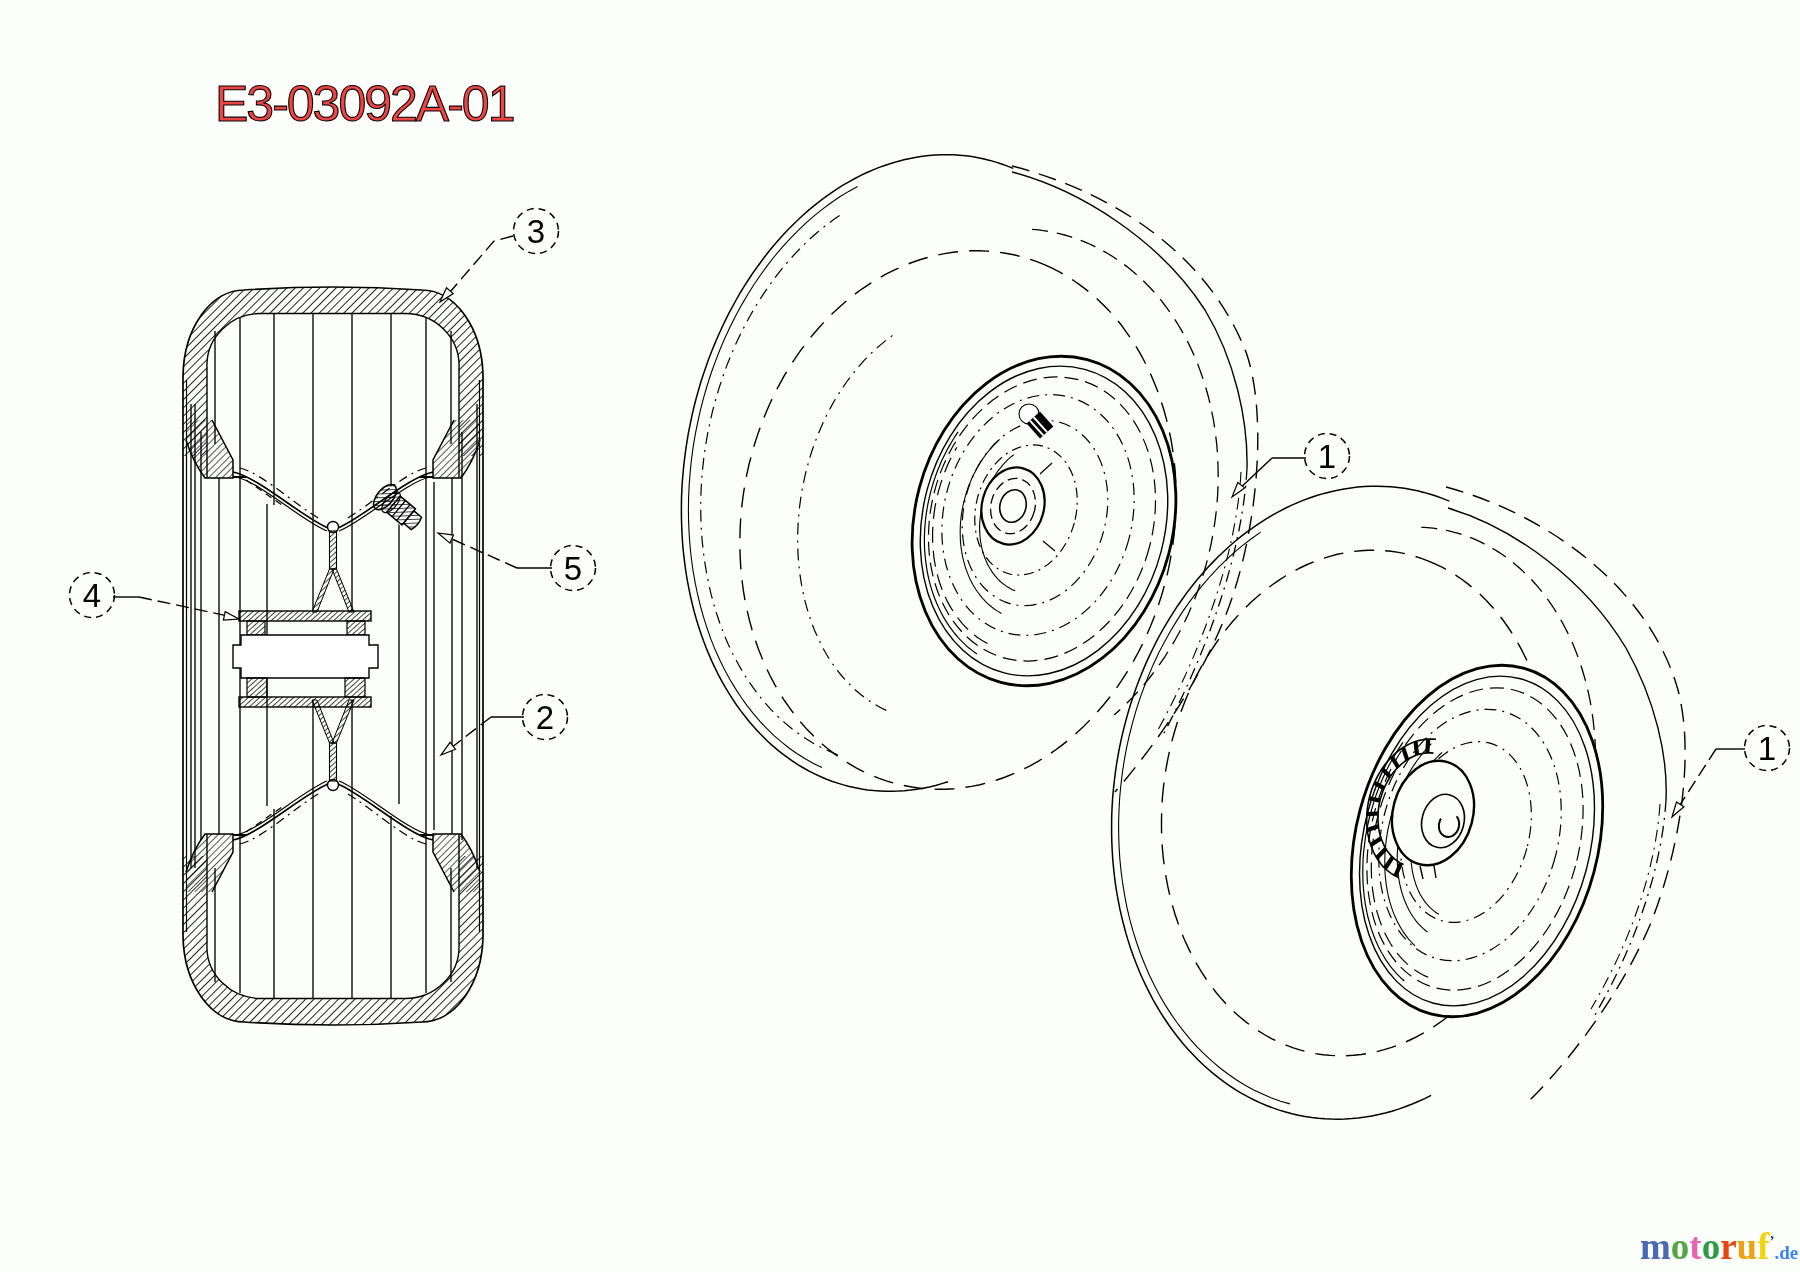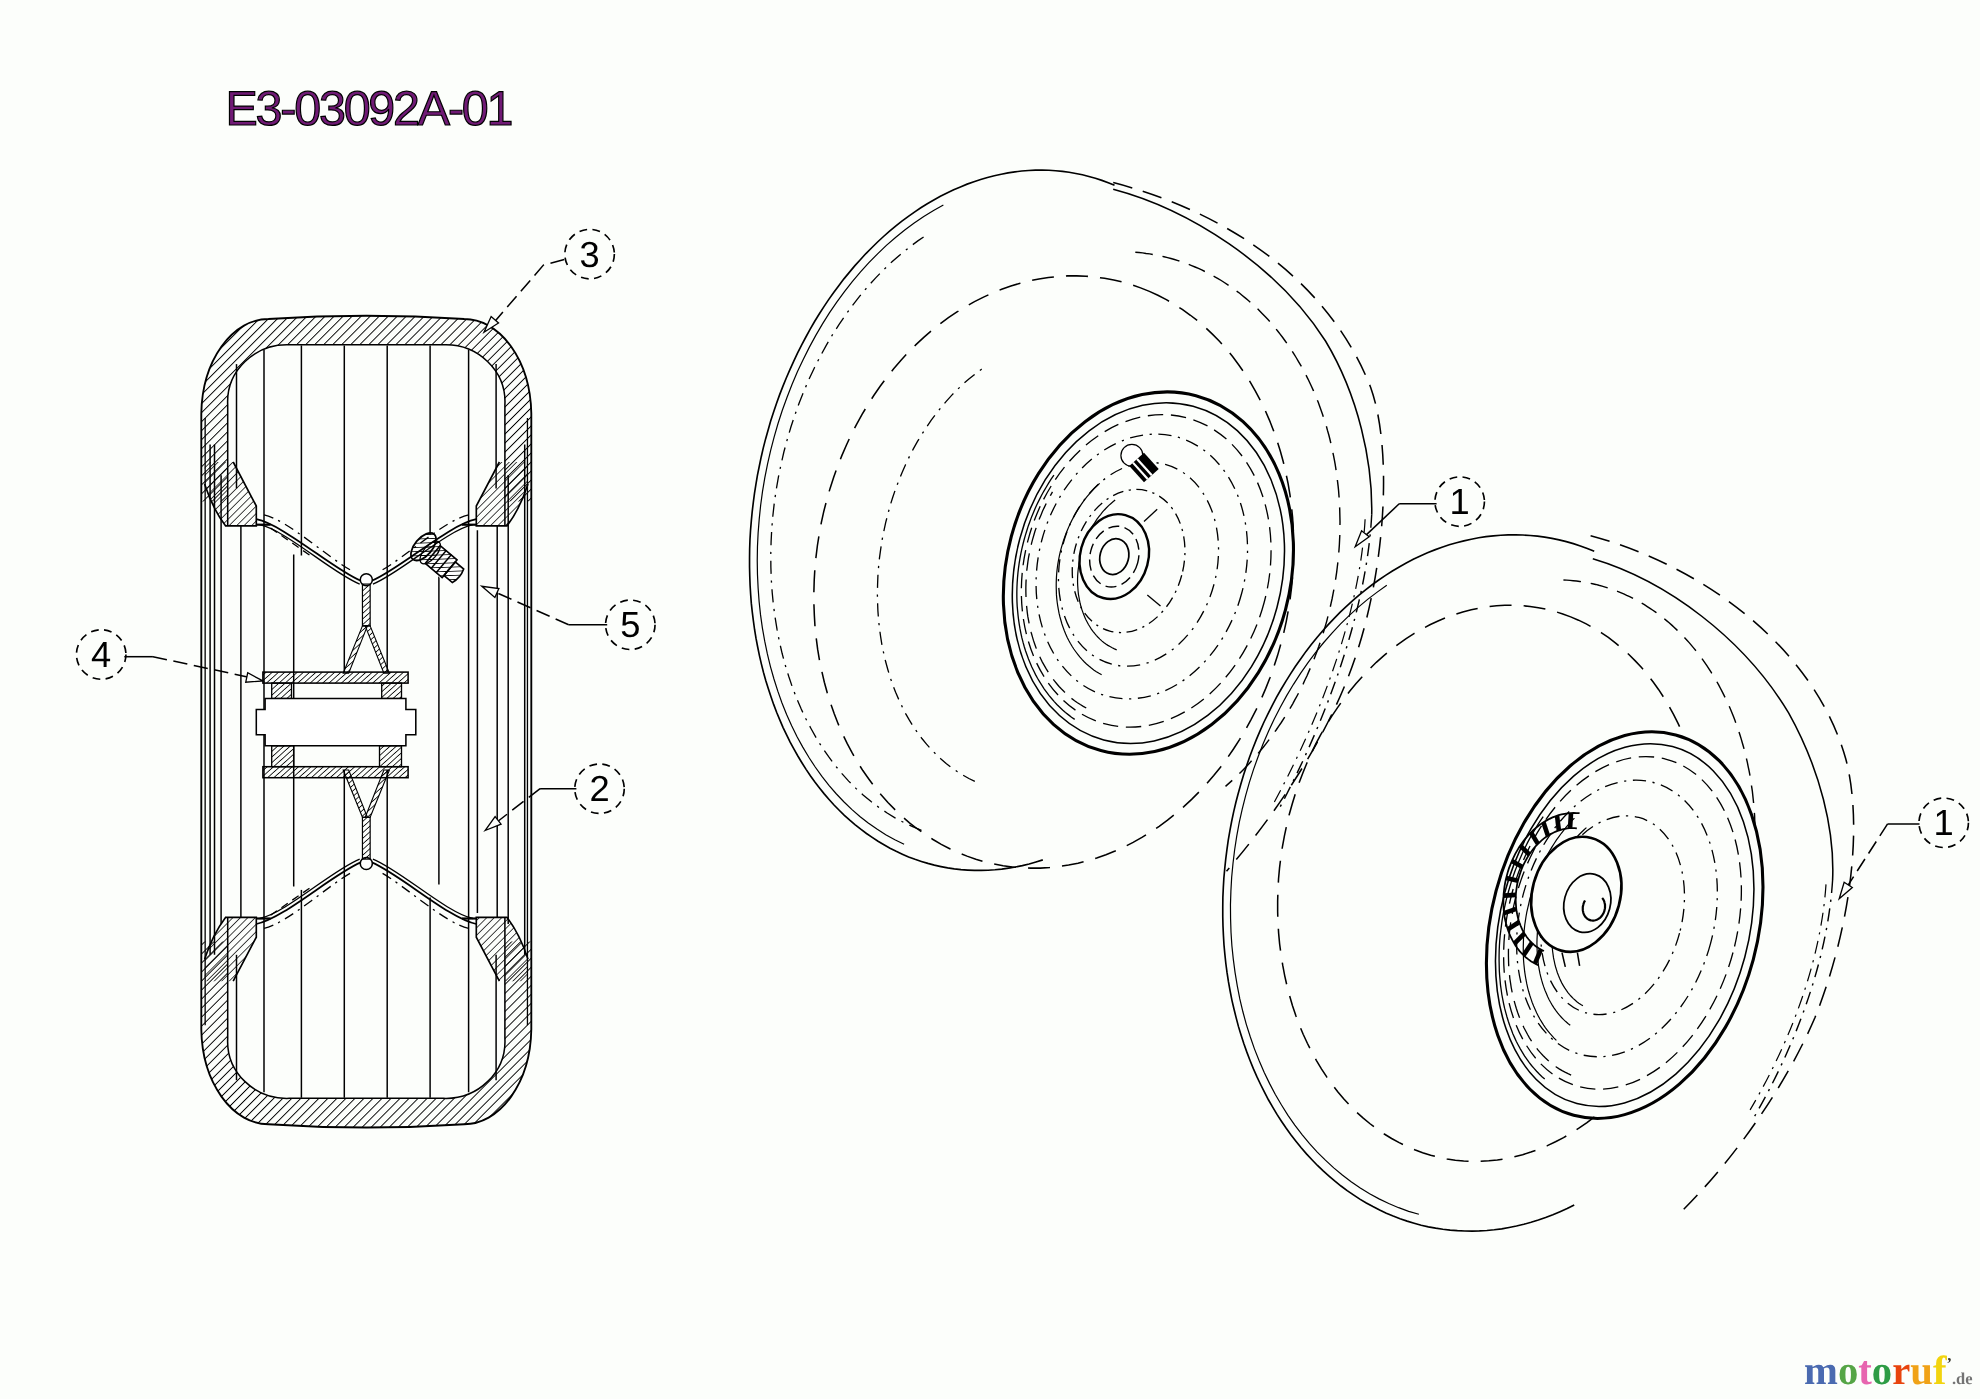--- a/index.html
+++ b/index.html
@@ -1,17 +1,17 @@
 <!DOCTYPE html>
 <html><head><meta charset="utf-8">
 <style>
 html,body{margin:0;padding:0;background:#fcfefb;width:1800px;height:1272px;overflow:hidden;}
-.title{position:absolute;left:205px;top:75px;font-family:"Liberation Sans",sans-serif;font-size:44px;font-weight:normal;color:#701a75;letter-spacing:-2px;-webkit-text-stroke:1.1px #000;}
+.title{position:absolute;left:215px;top:75px;font-family:"Liberation Sans",sans-serif;font-size:50px;font-weight:normal;color:#ef4444;letter-spacing:-2px;-webkit-text-stroke:1.1px #000;}
 .logo{position:absolute;left:1640px;top:1228px;font-family:"Liberation Serif",serif;font-weight:bold;font-size:37px;line-height:1;white-space:nowrap;}
-.de{font-size:15px;color:#737373;font-weight:bold;font-family:Liberation Serif, serif;}
+.de{font-size:19px;color:#3b82f6;font-weight:bold;font-family:Liberation Serif, serif;}
 </style></head>
 <body>
 <svg width="1800" height="1272" viewBox="0 0 1800 1272" xmlns="http://www.w3.org/2000/svg" style="position:absolute;left:0;top:0">
 <defs>
 <pattern id="hA" width="5.8" height="5.8" patternUnits="userSpaceOnUse" patternTransform="rotate(45)">
   <line x1="0" y1="0" x2="0" y2="5.8" stroke="#000000" stroke-width="1.7"></line>
 </pattern>
 <pattern id="hB" width="4.8" height="4.8" patternUnits="userSpaceOnUse" patternTransform="rotate(45)">
   <line x1="0" y1="0" x2="0" y2="4.8" stroke="#000000" stroke-width="1.3"></line>
 </pattern>

